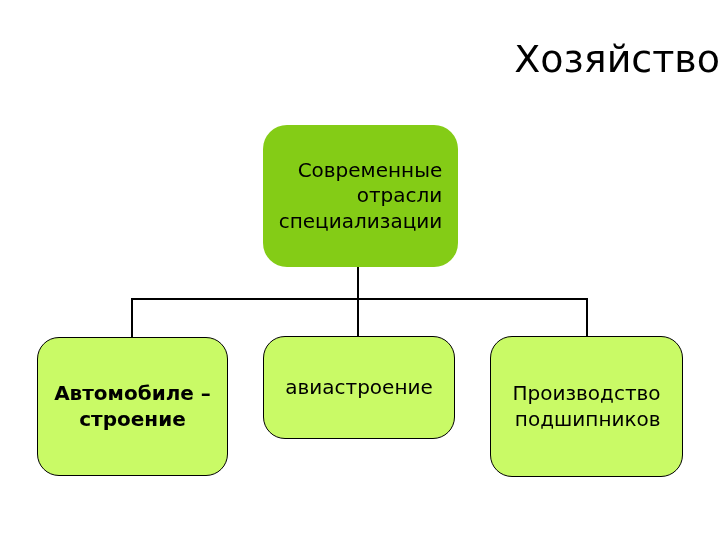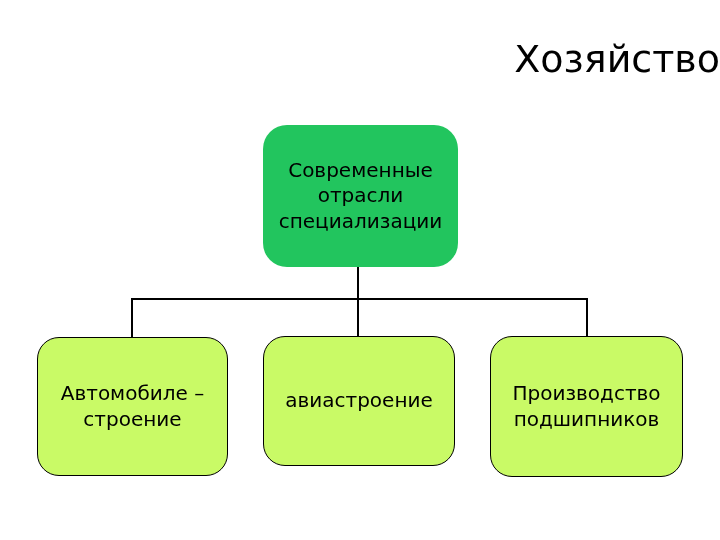--- a/index.html
+++ b/index.html
@@ -33,47 +33,47 @@
   .node .node-label {
     white-space: pre-line;
     font-size: 20px;
     line-height: 1.28;
     color: #000000;
     padding: 0 6px;
   }
   .node-root  { left: 263px; top: 125px; width: 195px; height: 142px; }
   .node-child { border: 1px solid #000000; border-radius: 22px; }
   .node-child-1 { left: 37px;  top: 337px; width: 191px; height: 139px; }
-  .node-child-2 { left: 263px; top: 336px; width: 192px; height: 130px; }
-  .node-child-3 { left: 490px; top: 336px; width: 193px; height: 141px; }
+  .node-child-2 { left: 263px; top: 336px; width: 192px; height: 103px; }
+  .node-child-3 { left: 490px; top: 336px; width: 193px; height: 141px; text-align: right; }
   .connector { position: absolute; }
   .conn-v-center { left: 357px; top: 266px; width: 2px;   height: 71px; }
   .conn-h        { left: 131px; top: 298px; width: 457px; height: 2px;  }
   .conn-v-left   { left: 131px; top: 298px; width: 2px;   height: 40px; }
   .conn-v-right  { left: 586px; top: 298px; width: 2px;   height: 40px; }
 </style>
 </head>
 <body>
 
 <div class="slide" style="background: rgb(255, 255, 255);">
 
   <div class="slide-title" style="color: rgb(0, 0, 0);">Хозяйство</div>
 
   <div class="connector conn-v-center" style="background: rgb(0, 0, 0);"></div>
   <div class="connector conn-h" style="background: rgb(0, 0, 0);"></div>
   <div class="connector conn-v-left" style="background: rgb(0, 0, 0);"></div>
   <div class="connector conn-v-right" style="background: rgb(0, 0, 0);"></div>
 
-  <div class="node node-root" style="background: #22c55e;">
+  <div class="node node-root" style="background: #84cc16; text-align: right;">
     <span class="node-label" style="color: rgb(0, 0, 0);">Современные
 отрасли
 специализации</span>
   </div>
 
-  <div class="node node-child node-child-1" style="background: rgb(201, 250, 102); border-color: rgb(0, 0, 0);">
+  <div class="node node-child node-child-1" style="background: rgb(201, 250, 102); border-color: rgb(0, 0, 0); font-weight: bold;">
     <span class="node-label" style="color: rgb(0, 0, 0);">Автомобиле –
 строение</span>
   </div>
 
   <div class="node node-child node-child-2" style="background: rgb(201, 250, 102); border-color: rgb(0, 0, 0);">
     <span class="node-label" style="color: rgb(0, 0, 0);">авиастроение</span>
   </div>
 
   <div class="node node-child node-child-3" style="background: rgb(201, 250, 102); border-color: rgb(0, 0, 0);">
     <span class="node-label" style="color: rgb(0, 0, 0);">Производство

